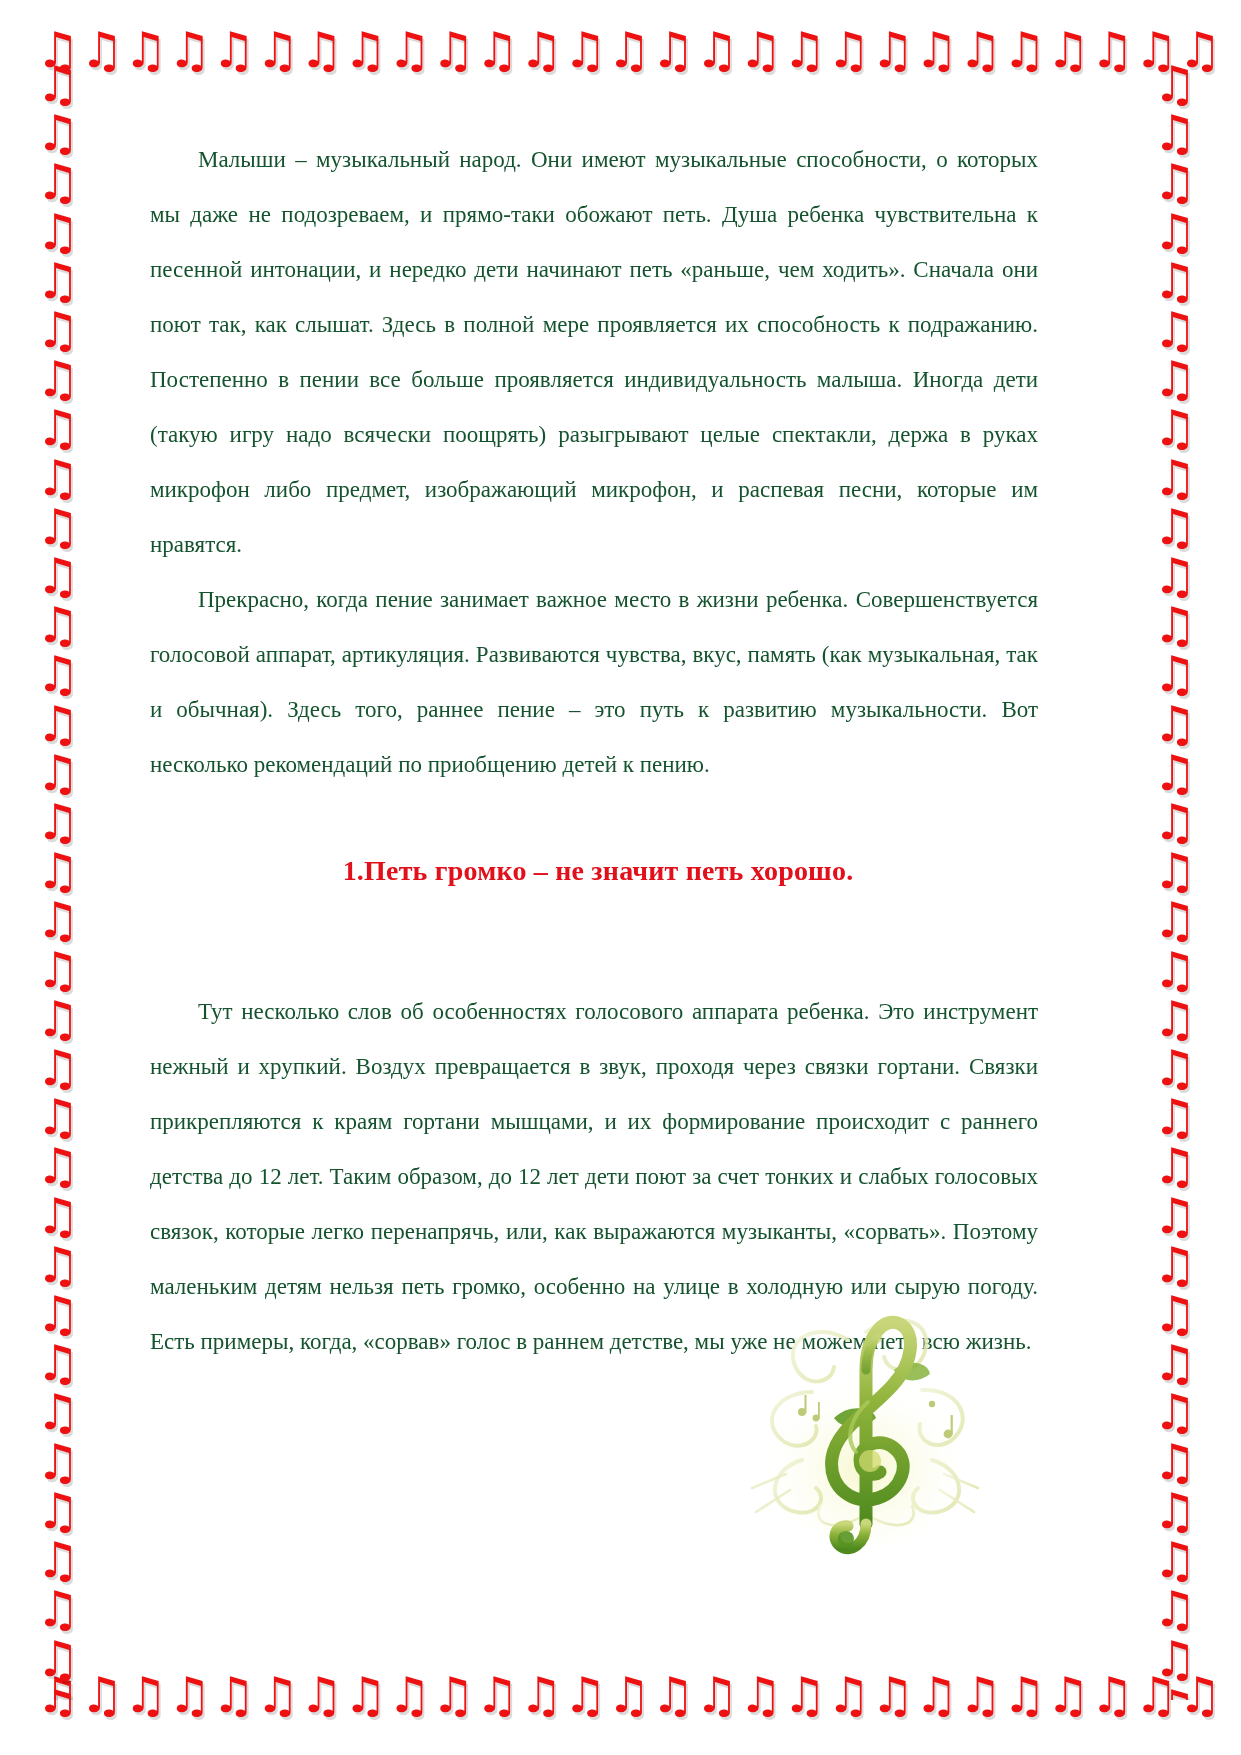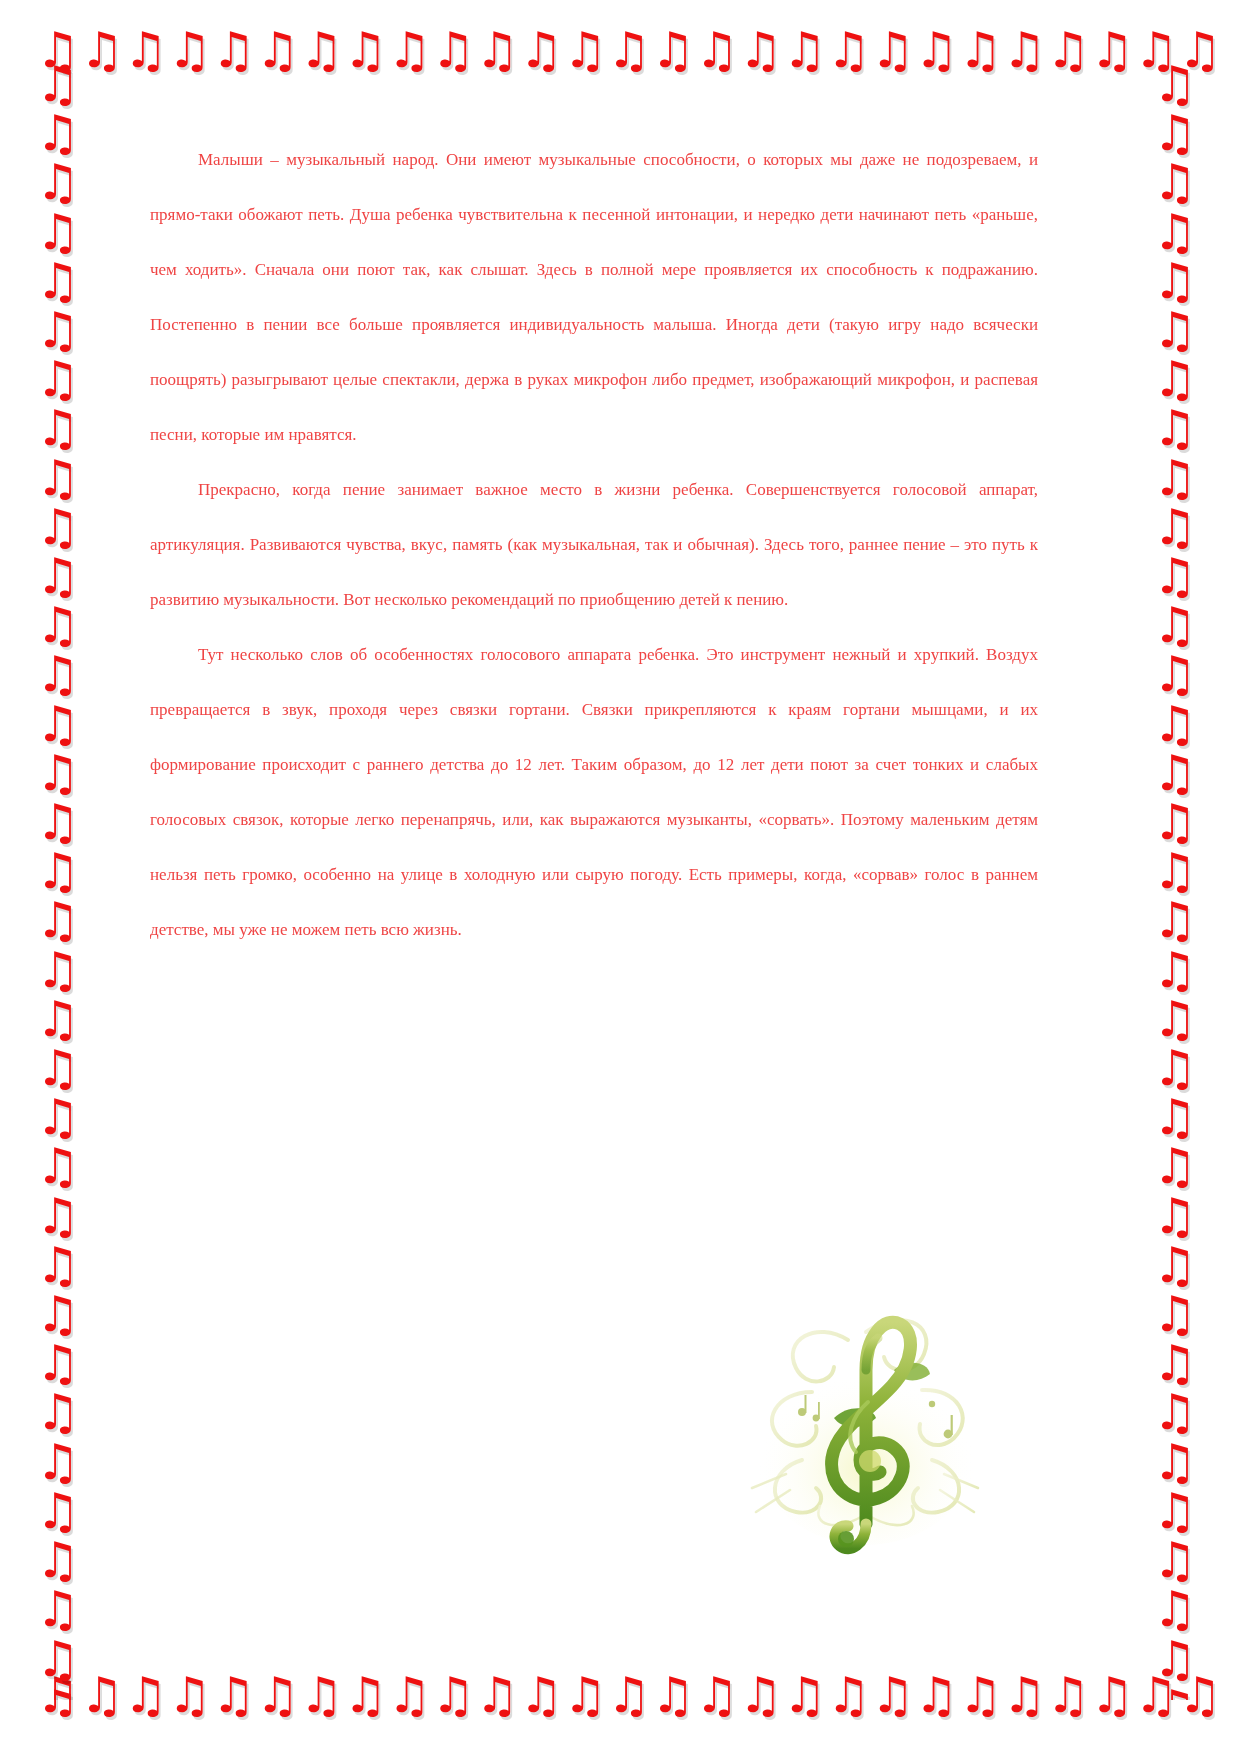--- a/index.html
+++ b/index.html
@@ -69,25 +69,25 @@
 
   
   .content {
     position: absolute;
     left: 150px;
     top: 132px;
     width: 888px;
   }
   p.body-par {
     margin: 0 0 0 0;
-    font-size: 17px;
+    font-size: 23px;
     line-height: 55px;
     text-align: justify;
     text-indent: 48px;
-    color: #ef4444;
+    color: #14532d;
     hyphens: none;
     word-spacing: 0px;
   }
   .heading-wrap {
     margin-top: 62px;
     margin-bottom: 96px;
     text-align: center;
     padding-left: 8px;
   }
   h2.section-heading {
@@ -197,20 +197,23 @@
       <span class="vert-note">♫</span>
       <span class="vert-note">♫</span>
     </div>
 
   <div class="content">
 
     <p class="body-par">Малыши – музыкальный народ. Они имеют музыкальные способности, о которых мы даже не подозреваем, и прямо-таки обожают петь. Душа ребенка чувствительна к песенной интонации, и нередко дети начинают петь «раньше, чем ходить». Сначала они поют так, как слышат. Здесь в полной мере проявляется их способность к подражанию. Постепенно в пении все больше проявляется индивидуальность малыша. Иногда дети (такую игру надо всячески поощрять) разыгрывают целые спектакли, держа в руках микрофон либо предмет, изображающий микрофон, и распевая песни, которые им нравятся.</p>
 
     <p class="body-par">Прекрасно, когда пение занимает важное место в жизни ребенка. Совершенствуется голосовой аппарат, артикуляция. Развиваются чувства, вкус, память (как музыкальная, так и обычная). Здесь того, раннее пение – это путь к развитию музыкальности. Вот несколько рекомендаций по приобщению детей к пению.</p>
 
+    <div class="heading-wrap">
+      <h2 class="section-heading">1.Петь громко – не значит петь хорошо.</h2>
+    </div>
 
     <p class="body-par">Тут несколько слов об особенностях голосового аппарата ребенка. Это инструмент нежный и хрупкий. Воздух превращается в звук, проходя через связки гортани. Связки прикрепляются к краям гортани мышцами, и их формирование происходит с раннего детства до 12 лет. Таким образом, до 12 лет дети поют за счет тонких и слабых голосовых связок, которые легко перенапрячь, или, как выражаются музыканты, «сорвать». Поэтому маленьким детям нельзя петь громко, особенно на улице в холодную или сырую погоду. Есть примеры, когда, «сорвав» голос в раннем детстве, мы уже не можем петь всю жизнь.</p>
 
   </div>
 
   <div class="clef-art">
     <svg viewBox="0 0 300 300" width="300" height="300" aria-hidden="true">
       <defs>
         <linearGradient id="gGreen" x1="0" y1="0" x2="0" y2="1">
           <stop offset="0%" stop-color="#c9d77a"></stop>

